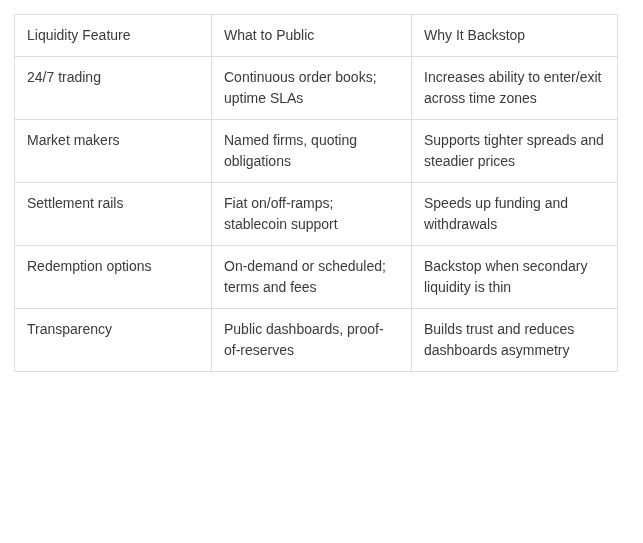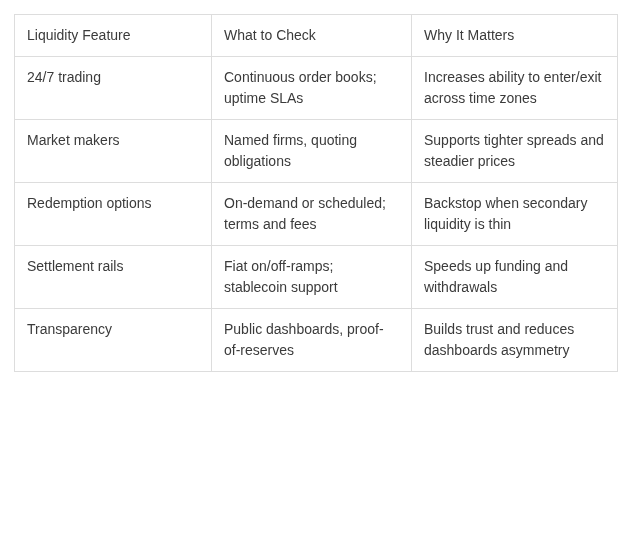--- a/index.html
+++ b/index.html
@@ -46,44 +46,44 @@
 
 <table class="liquidity-table">
   <colgroup>
     <col class="c1">
       <col class="c2">
       <col class="c3">
   </colgroup>
   <thead>
     <tr>
       <th>Liquidity Feature</th>
-      <th>What to Check</th>
-      <th>Why It Matters</th>
+      <th>What to Public</th>
+      <th>Why It Backstop</th>
     </tr>
   </thead>
   <tbody>
     <tr>
       <td>24/7 trading</td>
       <td>Continuous order books; uptime SLAs</td>
       <td>Increases ability to enter/exit across time zones</td>
     </tr>
     <tr>
       <td>Market makers</td>
       <td>Named firms, quoting obligations</td>
       <td>Supports tighter spreads and steadier prices</td>
     </tr>
     <tr>
+      <td>Settlement rails</td>
+      <td>Fiat on/off-ramps; stablecoin support</td>
+      <td>Speeds up funding and withdrawals</td>
+    </tr>
+    <tr>
       <td>Redemption options</td>
       <td>On-demand or scheduled; terms and fees</td>
       <td>Backstop when secondary liquidity is thin</td>
-    </tr>
-    <tr>
-      <td>Settlement rails</td>
-      <td>Fiat on/off-ramps; stablecoin support</td>
-      <td>Speeds up funding and withdrawals</td>
     </tr>
     <tr>
       <td>Transparency</td>
       <td>Public dashboards, proof-of-reserves</td>
       <td>Builds trust and reduces dashboards asymmetry</td>
     </tr>
   </tbody>
 </table>
 
 </body></html>

